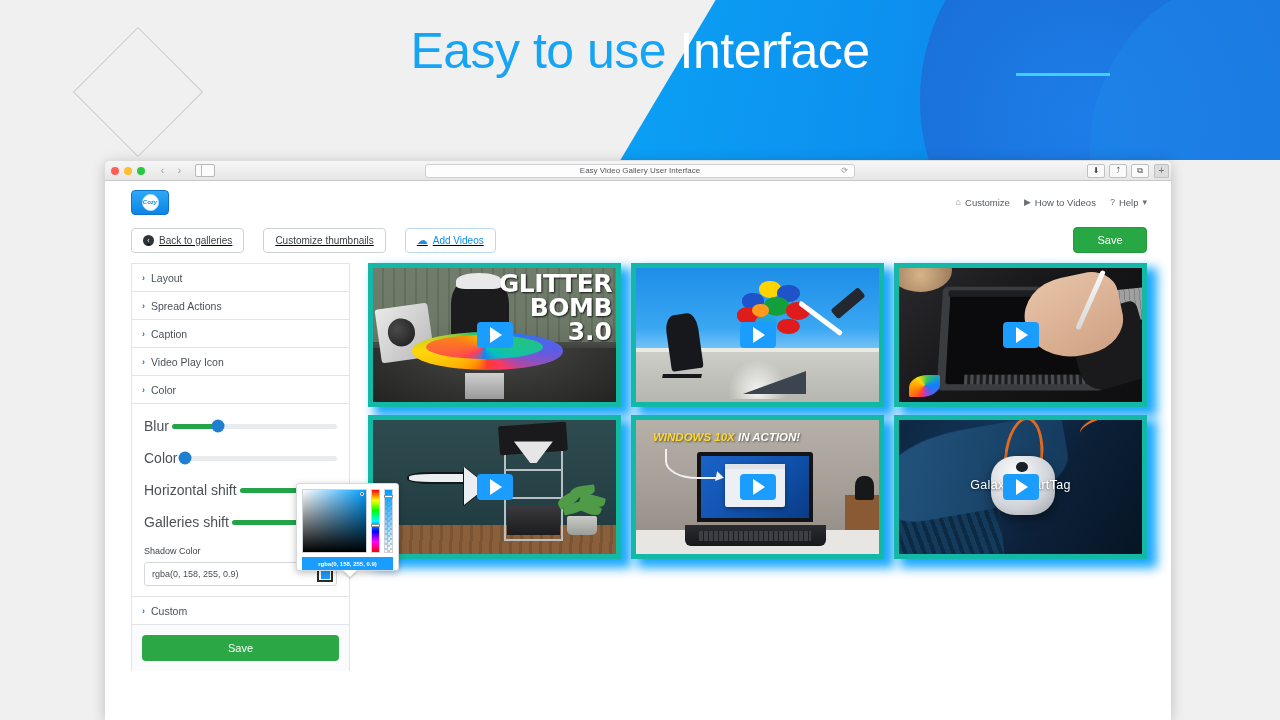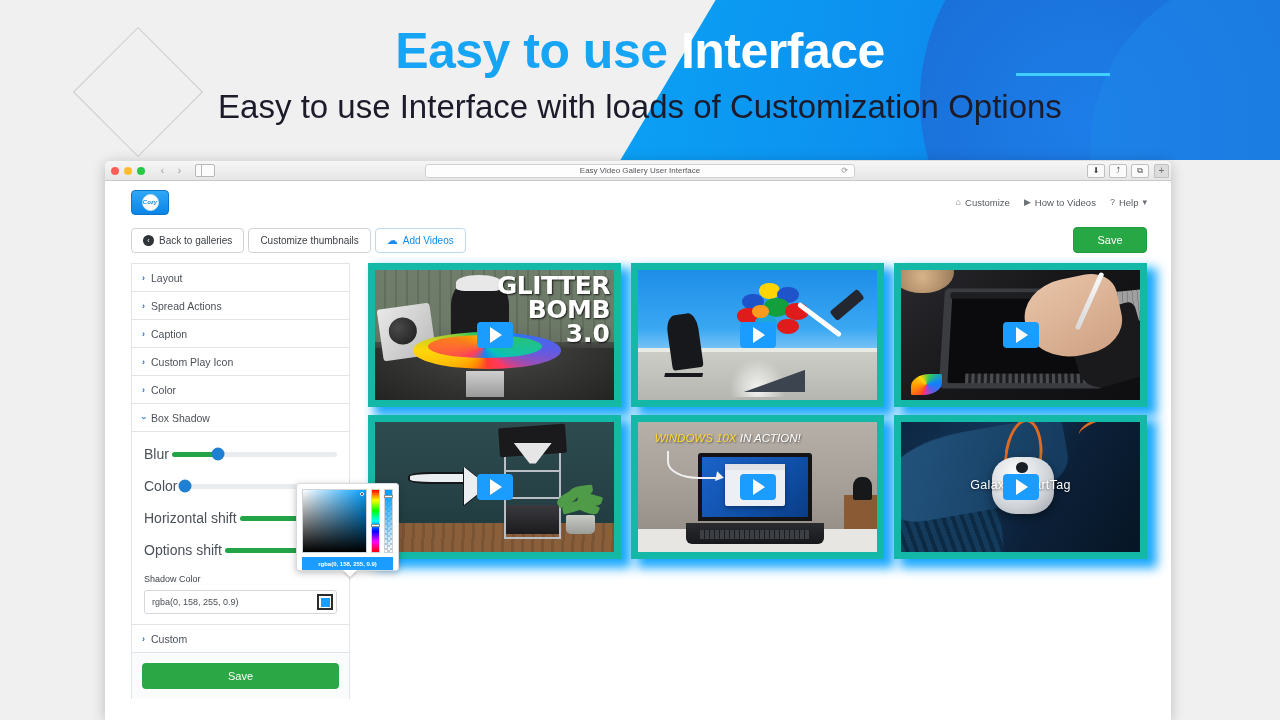--- a/index.html
+++ b/index.html
@@ -37,21 +37,21 @@
     position: absolute; left: 92px; top: 46px; width: 92px; height: 92px;
     border: 1.5px solid #c9ccd0;
     transform: rotate(45deg);
   }
   .banner-dash {
     position: absolute; right: 170px; top: 73px; width: 94px; height: 3px;
     background: #3fd0ff;
   }
   .banner-title {
     position: absolute; left: 0; top: 22px; width: 1280px; text-align: center;
-    font-size: 50px; font-weight: bold; letter-spacing: -0.5px;
+    font-size: 50px; font-weight: normal; letter-spacing: -0.5px;
     white-space: nowrap;
   }
   .banner-title .t1 { color: #16a4f5; }
   .banner-title .t2 { color: #ffffff; }
   .banner-sub {
     position: absolute; left: 0; top: 88px; width: 1280px; text-align: center;
     font-size: 33px; color: #1b1b2a; font-weight: 300; white-space: nowrap;
   }
 
   
@@ -131,21 +131,21 @@
   .navlink {
     display: flex; align-items: center; gap: 4px;
     font-size: 9.5px; color: #555a60;
   }
   .navico { font-size: 9px; color: #6a6f75; }
 
   .toolbar {
     padding: 0 24px 0 26px; display: flex; align-items: center;
     justify-content: space-between; height: 34px;
   }
-  .btngroup { display: flex; gap: 4px; }
+  .btngroup { display: flex; gap: 19px; text-decoration: underline; }
   .tbutton {
     height: 25px; padding: 0 11px; font-size: 10px; color: #3a3f44;
     background: #fff; border: 1px solid #ced3d8; border-radius: 4px;
     display: flex; align-items: center; gap: 5px; white-space: nowrap;
   }
   .tbutton.primary-outline { color: #0d8ce8; border-color: #bcd9f2; }
   .circ-ico {
     width: 11px; height: 11px; border-radius: 50%; background: #2f3439;
     color: #fff; font-size: 7px; display: flex; align-items: center;
     justify-content: center; line-height: 1;
@@ -250,21 +250,21 @@
     filter: drop-shadow(0 2px 1px rgba(0,0,0,.18));
   }
 
   
   .gallery {
     flex: 1; display: grid; grid-template-columns: repeat(3, 1fr);
     gap: 8px 10px; align-content: start;
   }
   .thumb {
     position: relative; height: 144px; overflow: hidden;
-    border: 7px solid #14b8a6;
+    border: 5px solid #14b8a6;
     box-shadow: 8px 7px 10px 2px rgba(0,158,255,0.9);
   }
   .thumb-inner { position: absolute; inset: 0; overflow: hidden; }
   .play {
     position: absolute; left: 50%; top: 50%; width: 36px; height: 26px;
     transform: translate(-50%,-50%); background: #1b9dff; border-radius: 4px;
     display: flex; align-items: center; justify-content: center; z-index: 10;
   }
   .play:after {
     content: ""; border-left: 12px solid #fff;
@@ -386,21 +386,21 @@
   .t5-lap-screen { position: absolute; left: 25%; top: 24%; width: 48%; height: 52%;
     background: #141416; border-radius: 3px 3px 0 0; padding: 3px; }
   .t5-disp { position: absolute; inset: 4px; background: linear-gradient(135deg,#1b63c9,#0f4fa8 60%,#0a3c85); }
   .t5-win { position: absolute; left: 22%; top: 12%; width: 56%; height: 70%;
     background: #eceff3; border-radius: 2px; box-shadow: 0 2px 5px rgba(0,0,0,.35); }
   .t5-winbar { position: absolute; left:0; right:0; top:0; height: 13%; background: #dfe3e8; }
   .t5-lap-base { position: absolute; left: 20%; bottom: 6%; width: 58%; height: 16%;
     background: linear-gradient(#2a2c30,#16181b); border-radius: 0 0 6px 6px; }
   .t5-kb { position: absolute; left: 26%; bottom: 10%; width: 46%; height: 7%;
     background: repeating-linear-gradient(90deg,#3c3f44 0 4px,#1b1d20 4px 5px); }
-  .t5-txt { position: absolute; left: 7%; top: 8%; font-style: italic; font-weight: normal;
+  .t5-txt { position: absolute; left: 7%; top: 8%; font-style: italic; font-weight: bold;
     font-size: 11.5px; white-space: nowrap; text-shadow: 1px 1px 2px rgba(0,0,0,.5); }
   .t5-txt .y { color: #ffd92e; }
   .t5-txt .w { color: #ffffff; }
   .t5-curve { position: absolute; left: 12%; top: 22%; width: 22%; height: 22%;
     border-left: 2px solid #f0f0f0; border-bottom: 2px solid #f0f0f0;
     border-radius: 0 0 0 60%; }
   .t5-curve:after { content:""; position: absolute; right: -5px; bottom: -5px;
     border-left: 8px solid #f0f0f0; border-top: 5px solid transparent;
     border-bottom: 5px solid transparent; transform: rotate(12deg); }
   .t5-shelf { position: absolute; right: 0; bottom: 18%; width: 14%; height: 26%;
@@ -438,21 +438,20 @@
   <div class="banner-blue-wedge">
     <div class="banner-swoosh1"></div>
     <div class="banner-swoosh2"></div>
   </div>
   <div class="banner-diamond"></div>
   <div class="banner-dash"></div>
   <div class="banner-title">
     <span class="t1">Easy to use</span>
     <span class="t2">Interface</span>
   </div>
-  <div class="banner-sub">Easy to use Interface with loads of Customization Options</div>
 </div>
 
 <div class="browser">
 
   <div class="titlebar">
     <div class="lights">
       <div class="light l-red"></div>
       <div class="light l-yel"></div>
       <div class="light l-grn"></div>
     </div>
@@ -524,29 +523,25 @@
         <div class="acc-item">
           <span class="chev">›</span>
           <span>Spread Actions</span>
         </div>
         <div class="acc-item">
           <span class="chev">›</span>
           <span>Caption</span>
         </div>
         <div class="acc-item">
           <span class="chev">›</span>
-          <span>Custom Play Icon</span>
+          <span>Video Play Icon</span>
         </div>
         <div class="acc-item">
           <span class="chev">›</span>
           <span>Color</span>
-        </div>
-        <div class="acc-item">
-          <span class="chev down">›</span>
-          <span>Box Shadow</span>
         </div>
 
         <div class="shadow-panel">
 
           <div class="sl-row">
             <span class="sl-label">Blur</span>
             <div class="sl-track">
               <div class="sl-fill" style="width:28%"></div>
               <div class="sl-knob" style="left:28%"></div>
             </div>
@@ -562,21 +557,21 @@
 
           <div class="sl-row">
             <span class="sl-label">Horizontal shift</span>
             <div class="sl-track">
               <div class="sl-fill" style="width:82%"></div>
               <div class="sl-knob" style="left:82%"></div>
             </div>
           </div>
 
           <div class="sl-row">
-            <span class="sl-label">Options shift</span>
+            <span class="sl-label">Galleries shift</span>
             <div class="sl-track">
               <div class="sl-fill" style="width:76%"></div>
               <div class="sl-knob" style="left:76%"></div>
             </div>
           </div>
 
           <div class="sc-label">Shadow Color</div>
           <div class="sc-input-wrap">
             <div class="sc-input">rgba(0, 158, 255, 0.9)</div>
             <div class="sc-swatch">

